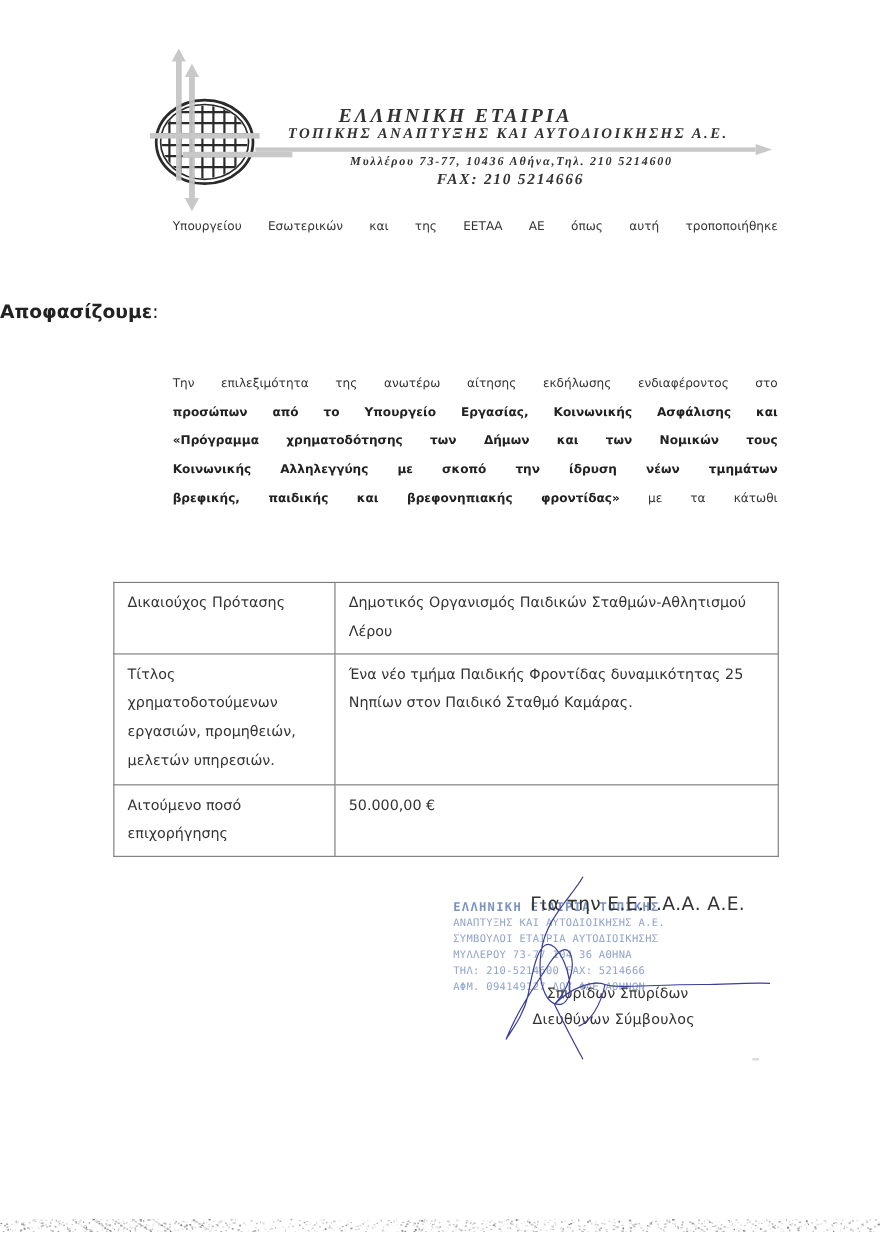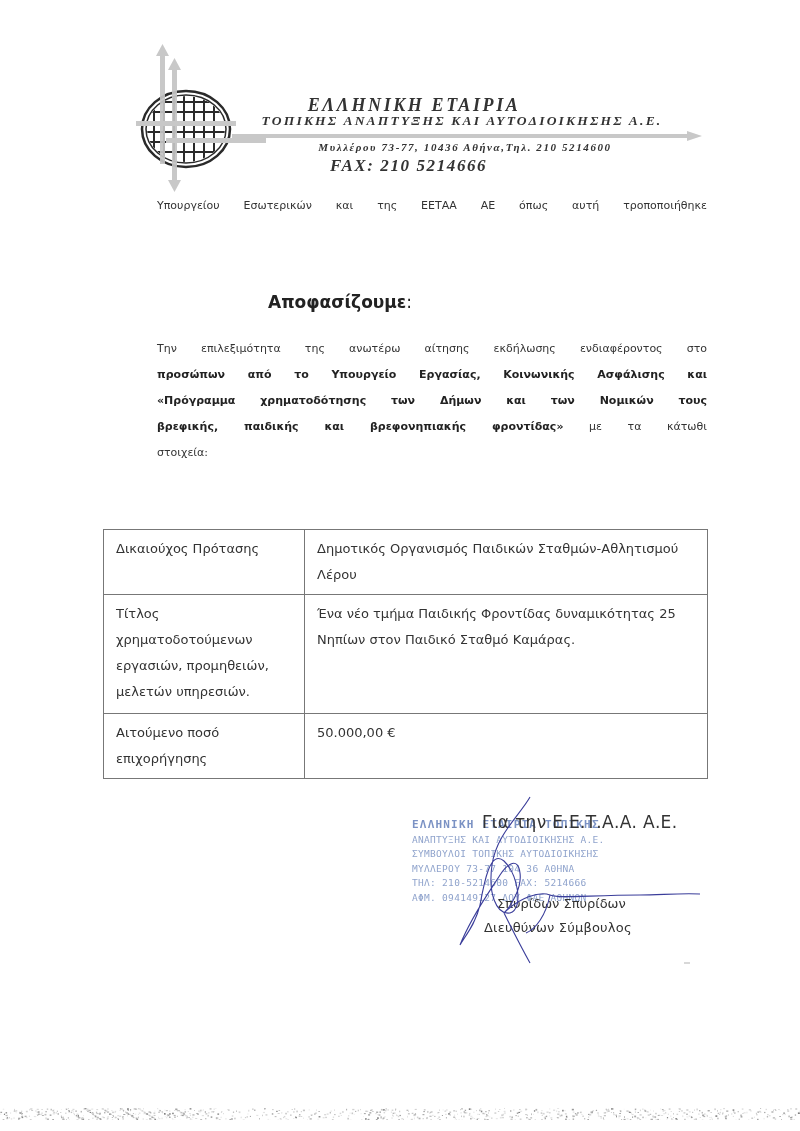--- a/index.html
+++ b/index.html
@@ -11,28 +11,28 @@
   .lh-line1 { position: absolute; left: 254px; top: 95px; width: 320px; text-align: center;
               font-family: "Liberation Serif", serif; font-style: italic; font-weight: bold;
               font-size: 18px; letter-spacing: 2.6px; color: #333; }
   .lh-line2 { position: absolute; left: 232px; top: 113px; width: 460px; text-align: center;
               font-family: "Liberation Serif", serif; font-style: italic; font-weight: bold;
               font-size: 13.5px; letter-spacing: 2.2px; color: #333; white-space: nowrap; }
   .lh-arrow { position: absolute; left: 232px; top: 131px; width: 470px; height: 10px; }
   .lh-addr { position: absolute; left: 270px; top: 141px; width: 390px; text-align: center;
              font-family: "Liberation Serif", serif; font-style: italic; font-weight: bold;
              font-size: 11px; letter-spacing: 1.6px; color: #333; white-space: nowrap; }
-  .lh-fax { position: absolute; left: 330px; top: 156px; width: 240px; text-align: left;
+  .lh-fax { position: absolute; left: 344px; top: 156px; width: 240px; text-align: center;
             font-family: "Liberation Serif", serif; font-style: italic; font-weight: bold;
-            font-size: 17px; letter-spacing: 1.6px; color: #333; white-space: nowrap; }
+            font-size: 14px; letter-spacing: 1.6px; color: #333; white-space: nowrap; }
 
   
   .para { position: absolute; left: 157px; width: 550px; font-size: 11px; line-height: 26px; color: #333; }
   .justify { text-align: justify; text-align-last: justify; }
-  .heading { position: absolute; left: 0; width: 680px; top: 292px; text-align: center; font-size: 17px;
+  .heading { position: absolute; left: 0; width: 680px; top: 274px; text-align: left; font-size: 17px;
              font-weight: bold; color: #222; }
   .heading .colon { font-weight: normal; }
   .bold { font-weight: bold; color: #222; }
 
   
   .table { position: absolute; left: 103px; top: 529px; width: 605px; border-collapse: collapse; }
   .table td { border: 1px solid #777; vertical-align: top; padding: 6px 8px 4px 12px;
               font-size: 13px; line-height: 26px; color: #333; }
   .table td.c1 { width: 180px; }
   .table tr.r1 td { height: 54px; }
@@ -108,25 +108,25 @@
 </div>
 
 <div class="heading">
   <span>Αποφασίζουμε</span><span class="colon">:</span>
 </div>
 
 <div class="para" style="top:336px;">
   <div class="justify">Την επιλεξιμότητα της ανωτέρω αίτησης εκδήλωσης ενδιαφέροντος στο</div>
   <div class="justify bold">προσώπων από το Υπουργείο Εργασίας, Κοινωνικής Ασφάλισης και</div>
   <div class="justify bold">«Πρόγραμμα χρηματοδότησης των Δήμων και των Νομικών τους</div>
+  <div class="justify bold">Κοινωνικής Αλληλεγγύης με σκοπό την ίδρυση νέων τμημάτων</div>
   <div class="justify">
     <span class="bold">βρεφικής, παιδικής και βρεφονηπιακής φροντίδας»</span>
     <span>με τα κάτωθι</span>
   </div>
-  <div>στοιχεία:</div>
 </div>
 
 <table class="table">
   <tbody>
       <tr class="r1">
     <td class="c1">Δικαιούχος Πρότασης</td>
     <td>Δημοτικός Οργανισμός Παιδικών Σταθμών-Αθλητισμού Λέρου</td>
   </tr>
   <tr class="r2">
     <td class="c1">Τίτλος χρηματοδοτούμενων εργασιών, προμηθειών, μελετών υπηρεσιών.</td>
@@ -135,21 +135,21 @@
   <tr class="r3">
     <td class="c1">Αιτούμενο ποσό επιχορήγησης</td>
     <td>50.000,00 €</td>
   </tr>
 </tbody>
   </table>
 
 <div class="stamp">
   <div>ΕΛΛΗΝΙΚΗ ΕΤΑΙΡΙΑ ΤΟΠΙΚΗΣ</div>
   <div>ΑΝΑΠΤΥΞΗΣ ΚΑΙ ΑΥΤΟΔΙΟΙΚΗΣΗΣ Α.Ε.</div>
-  <div>ΣΥΜΒΟΥΛΟΙ ΤΟΠΙΚΗΣ ΑΥΤΟΔΙΟΙΚΗΣΗΣ</div>
+  <div>ΣΥΜΒΟΥΛΟΙ ΕΤΑΙΡΙΑ ΑΥΤΟΔΙΟΙΚΗΣΗΣ</div>
   <div>ΜΥΛΛΕΡΟΥ 73-77 104 36 ΑΘΗΝΑ</div>
   <div>ΤΗΛ: 210-5214600 FAX: 5214666</div>
   <div>ΑΦΜ. 094149127 ΔΟΥ ΦΑΕ ΑΘΗΝΩΝ</div>
 </div>
 
 <div class="sig-for">Για την Ε.Ε.Τ.Α.Α. Α.Ε.</div>
 <div class="sig-name">Σπυρίδων Σπυρίδων</div>
 <div class="sig-title">Διευθύνων Σύμβουλος</div>
 
 <svg class="signature" viewBox="0 0 300 170">

